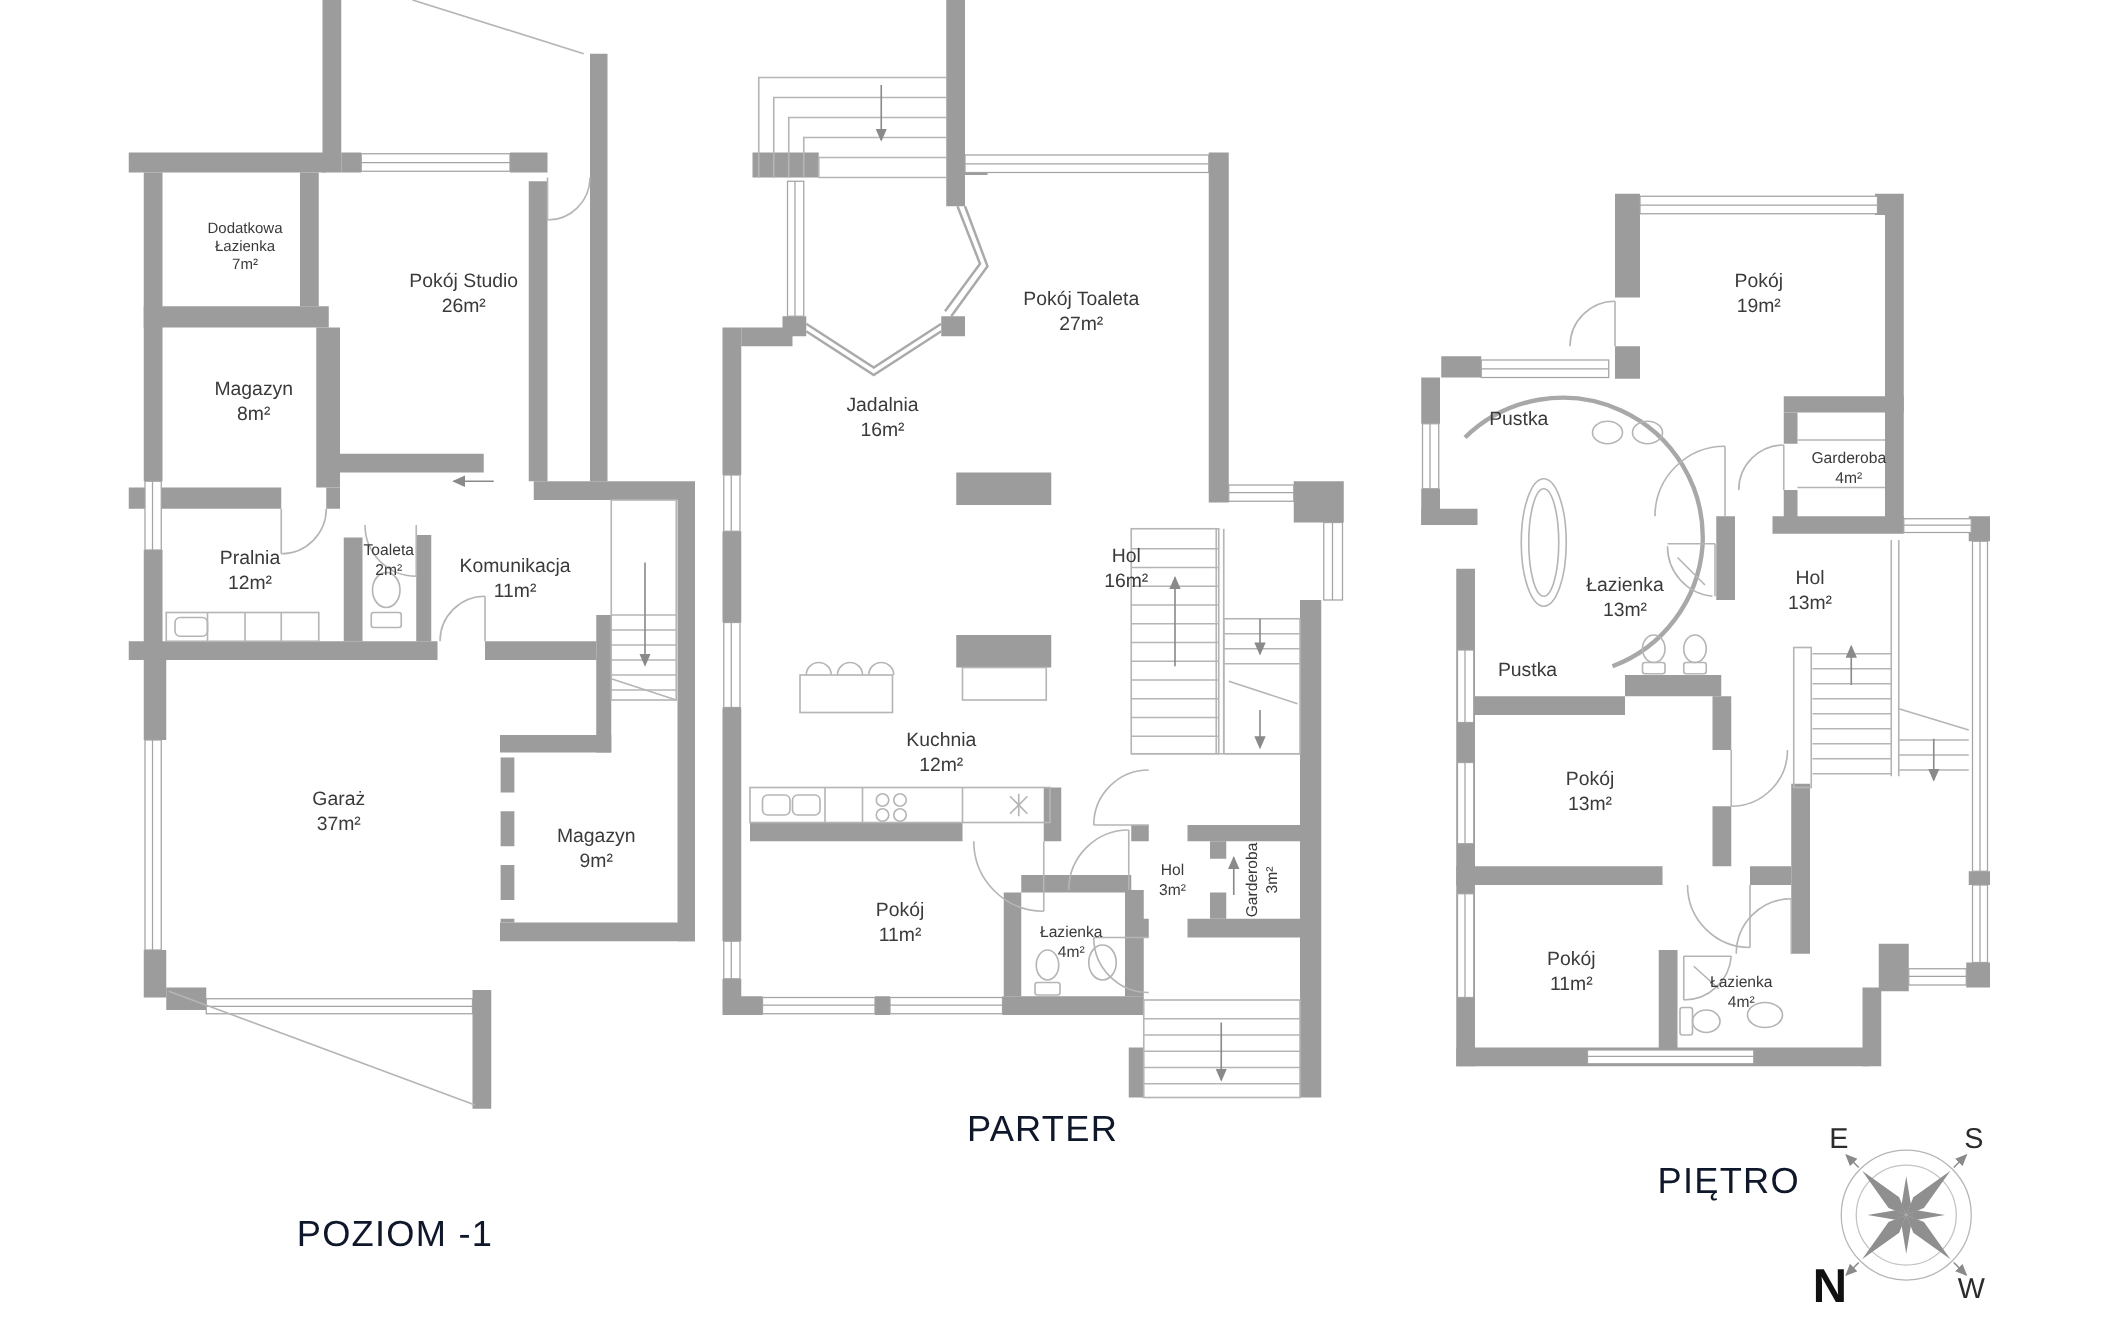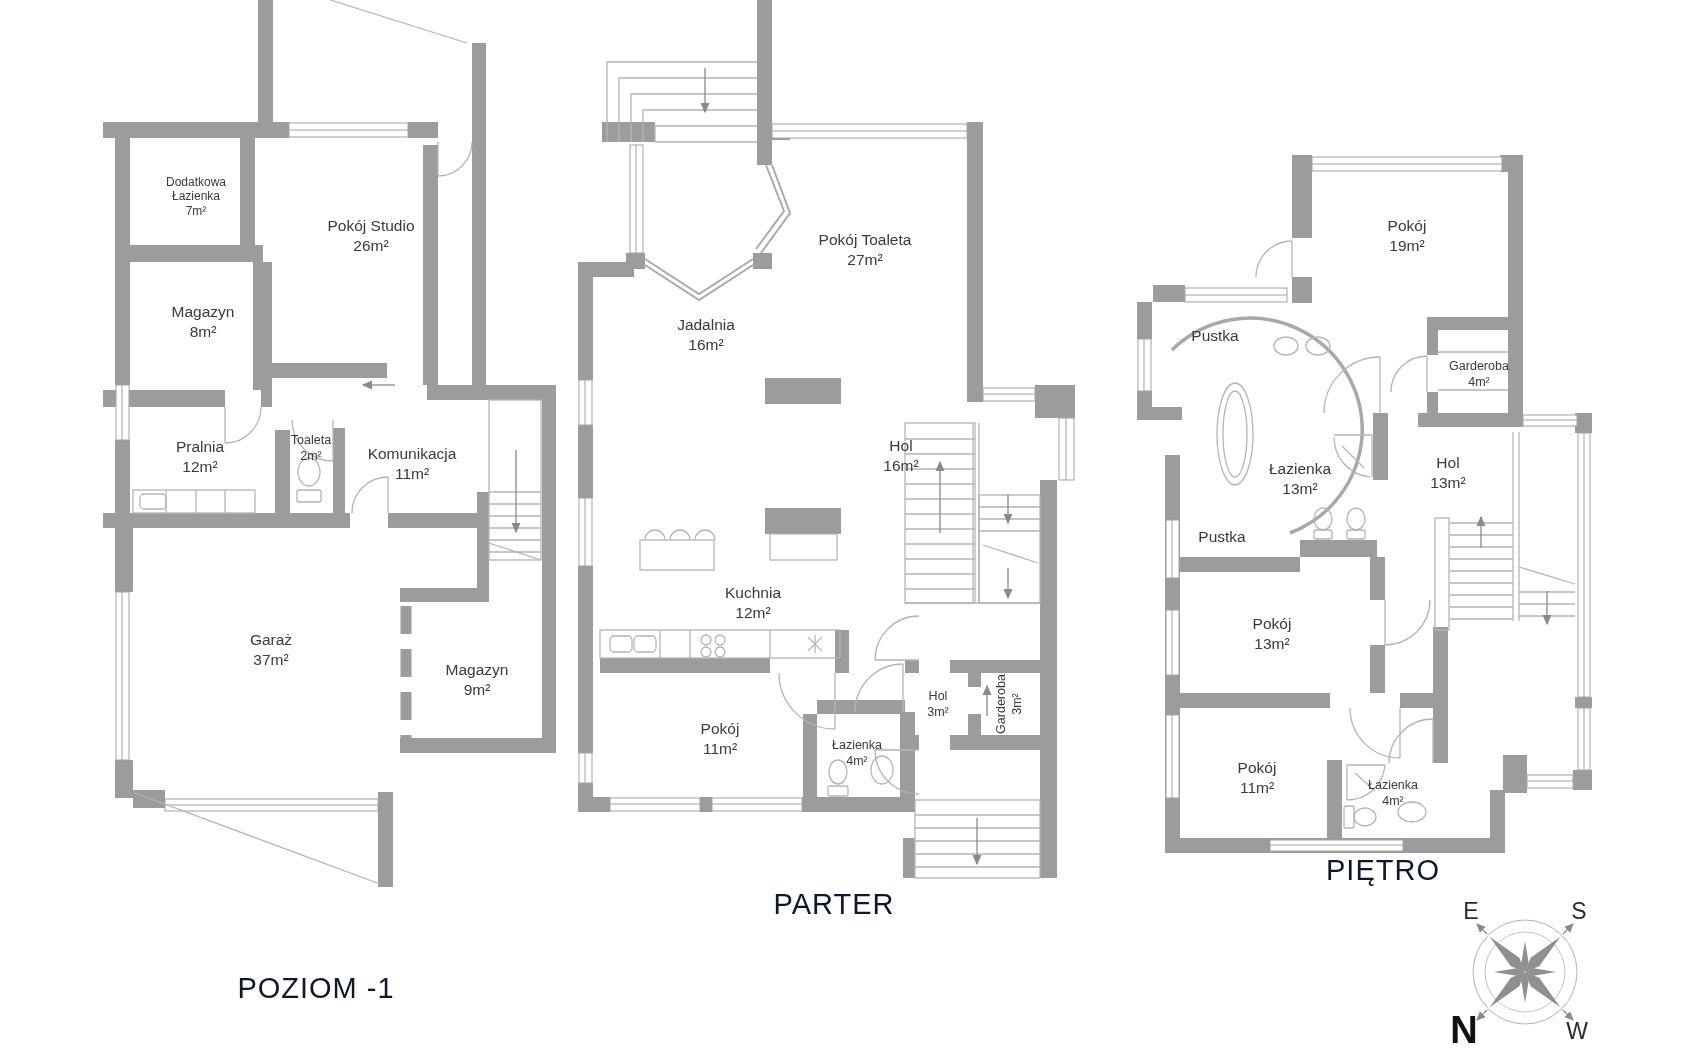--- a/index.html
+++ b/index.html
@@ -482,20 +482,20 @@
       <span>13m²</span>
 </div>
 <div class="lab" style="left:1257px;top:778px">
   <span>Pokój</span>
       <span>11m²</span>
 </div>
 <div class="lab sm" style="left:1393px;top:794px">
   <span>Łazienka</span>
       <span>4m²</span>
 </div>
-<div class="ttl" style="left:1383px;top:870px">PIĘTRO</div>
+<div class="ttl" style="left:1383px;top:946px">PIĘTRO</div>
 
 <div class="cdir" style="left:1471px;top:911px">E</div>
 <div class="cdir" style="left:1579px;top:911px">S</div>
 <div class="cdir cnorth" style="left:1464px;top:1030px">N</div>
 <div class="cdir" style="left:1577px;top:1031px">W</div>
 
 </div>
 
 </body></html>

